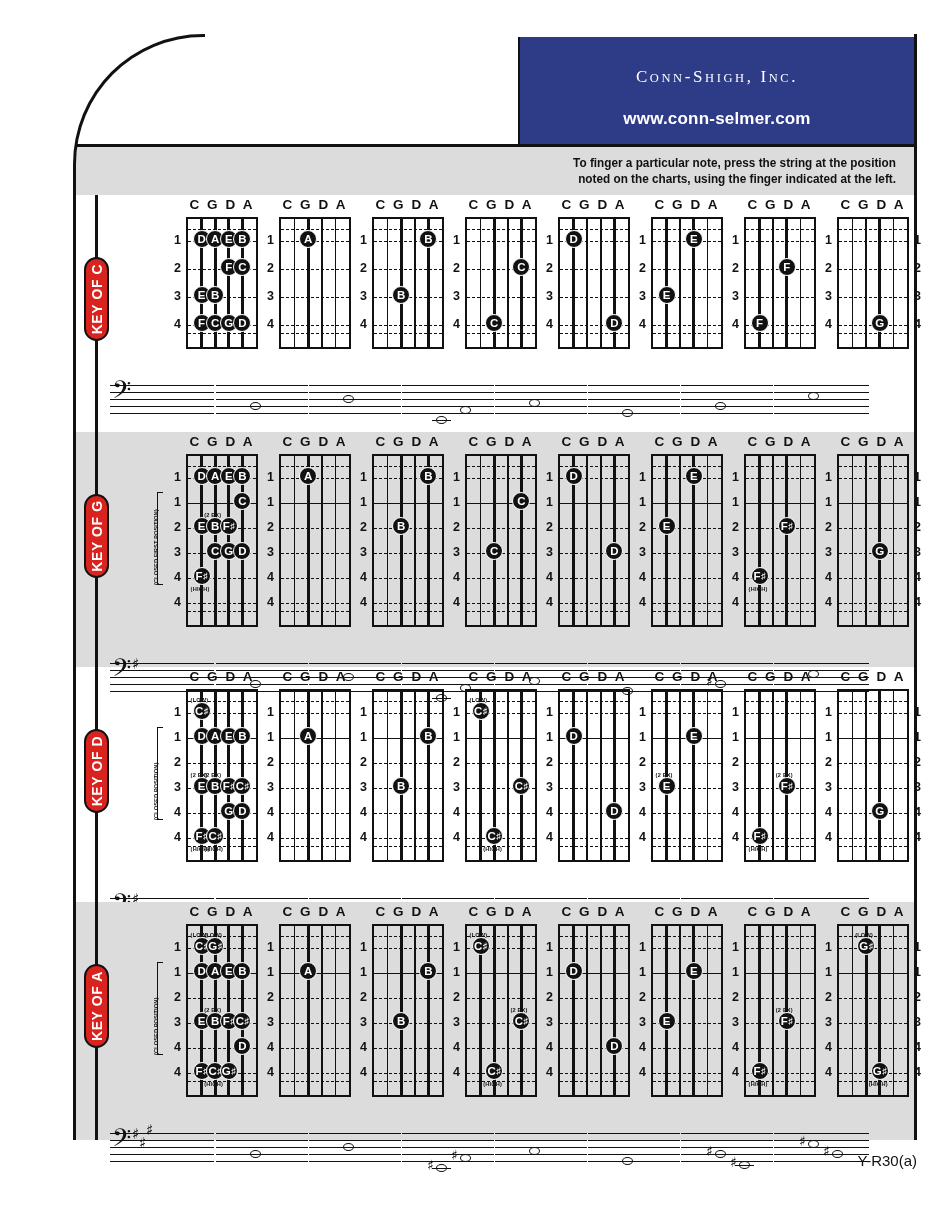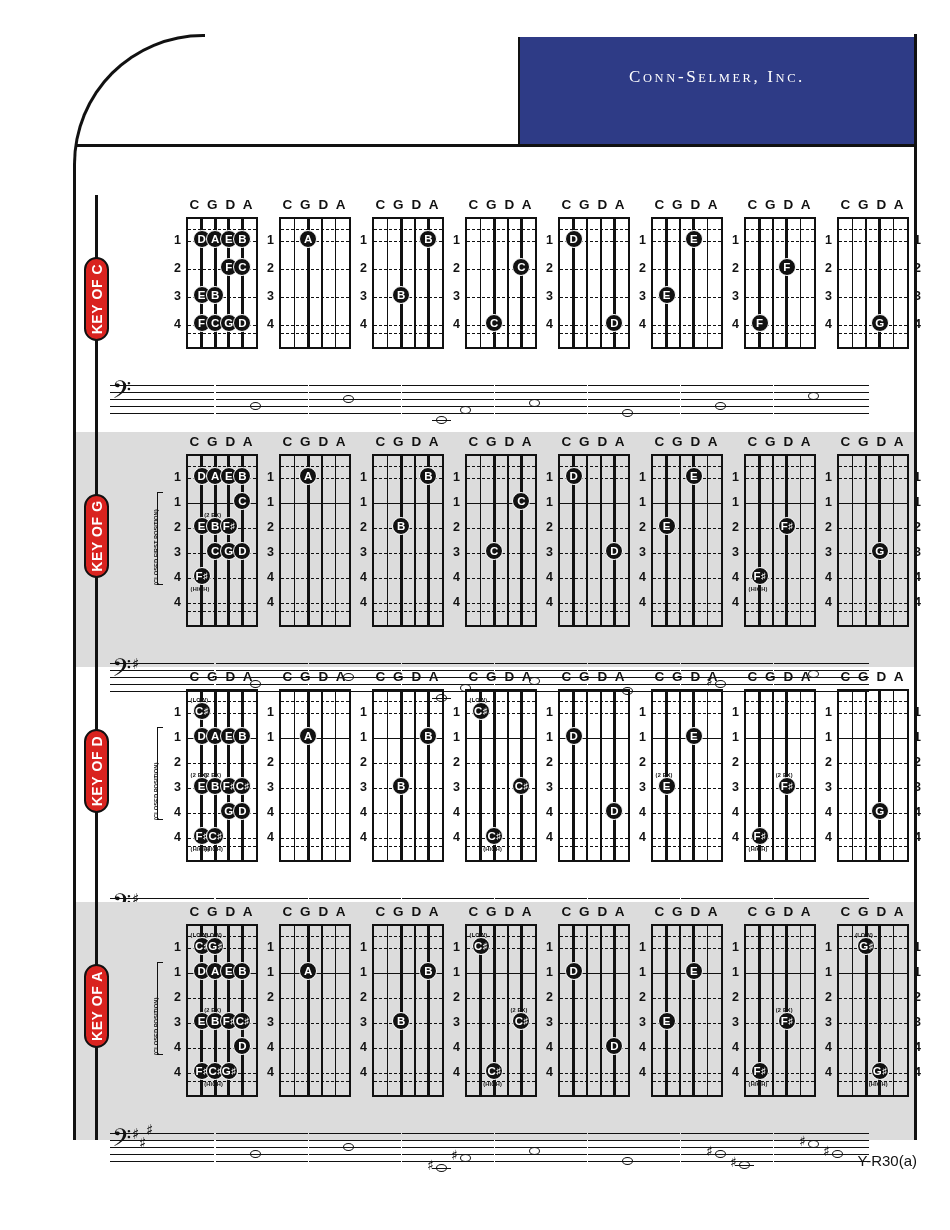--- a/index.html
+++ b/index.html
@@ -190,26 +190,31 @@
 <body>
 
 <div id="page">
 
   <div id="sheet"></div>
   <div id="corner-arc"></div>
   <div id="left-edge"></div>
 
   <div id="hdr-blue">
     <div id="brand">
-      C<span class="small">ONN</span>-S<span class="small">ELMER</span>, I<span class="small">NC</span>.
+      C<span class="small">ONN</span>-S<span class="small">HIGH</span>, I<span class="small">NC</span>.
     </div>
+    <div id="url">www.conn-selmer.com</div>
   </div>
   <div id="hdr-blue-border"></div>
   <div id="hdr-bottom-rule"></div>
 
+  <div id="instr">
+    <div class="line l1">To finger a particular note, press the string at the position</div>
+    <div class="line l2">noted on the charts, using the finger indicated at the left.</div>
+  </div>
 
   <div id="rows">
       <div class="keyrow" style="top: 195px; height: 237px;">
         <div class="badge-stem" style="top: 0px; height: 237px;"></div>
         <div class="badge" style="top: 62px; height: 84px;">
           <span>KEY OF C</span>
         </div>
         <div class="diag" style="left: 110px; top: 0px; width: 72px;">
           <div class="strlabels" style="top: 2px;">C G D A</div>
           <div class="board" style="left: 0px; top: 22px; width: 72px; height: 132px;">

